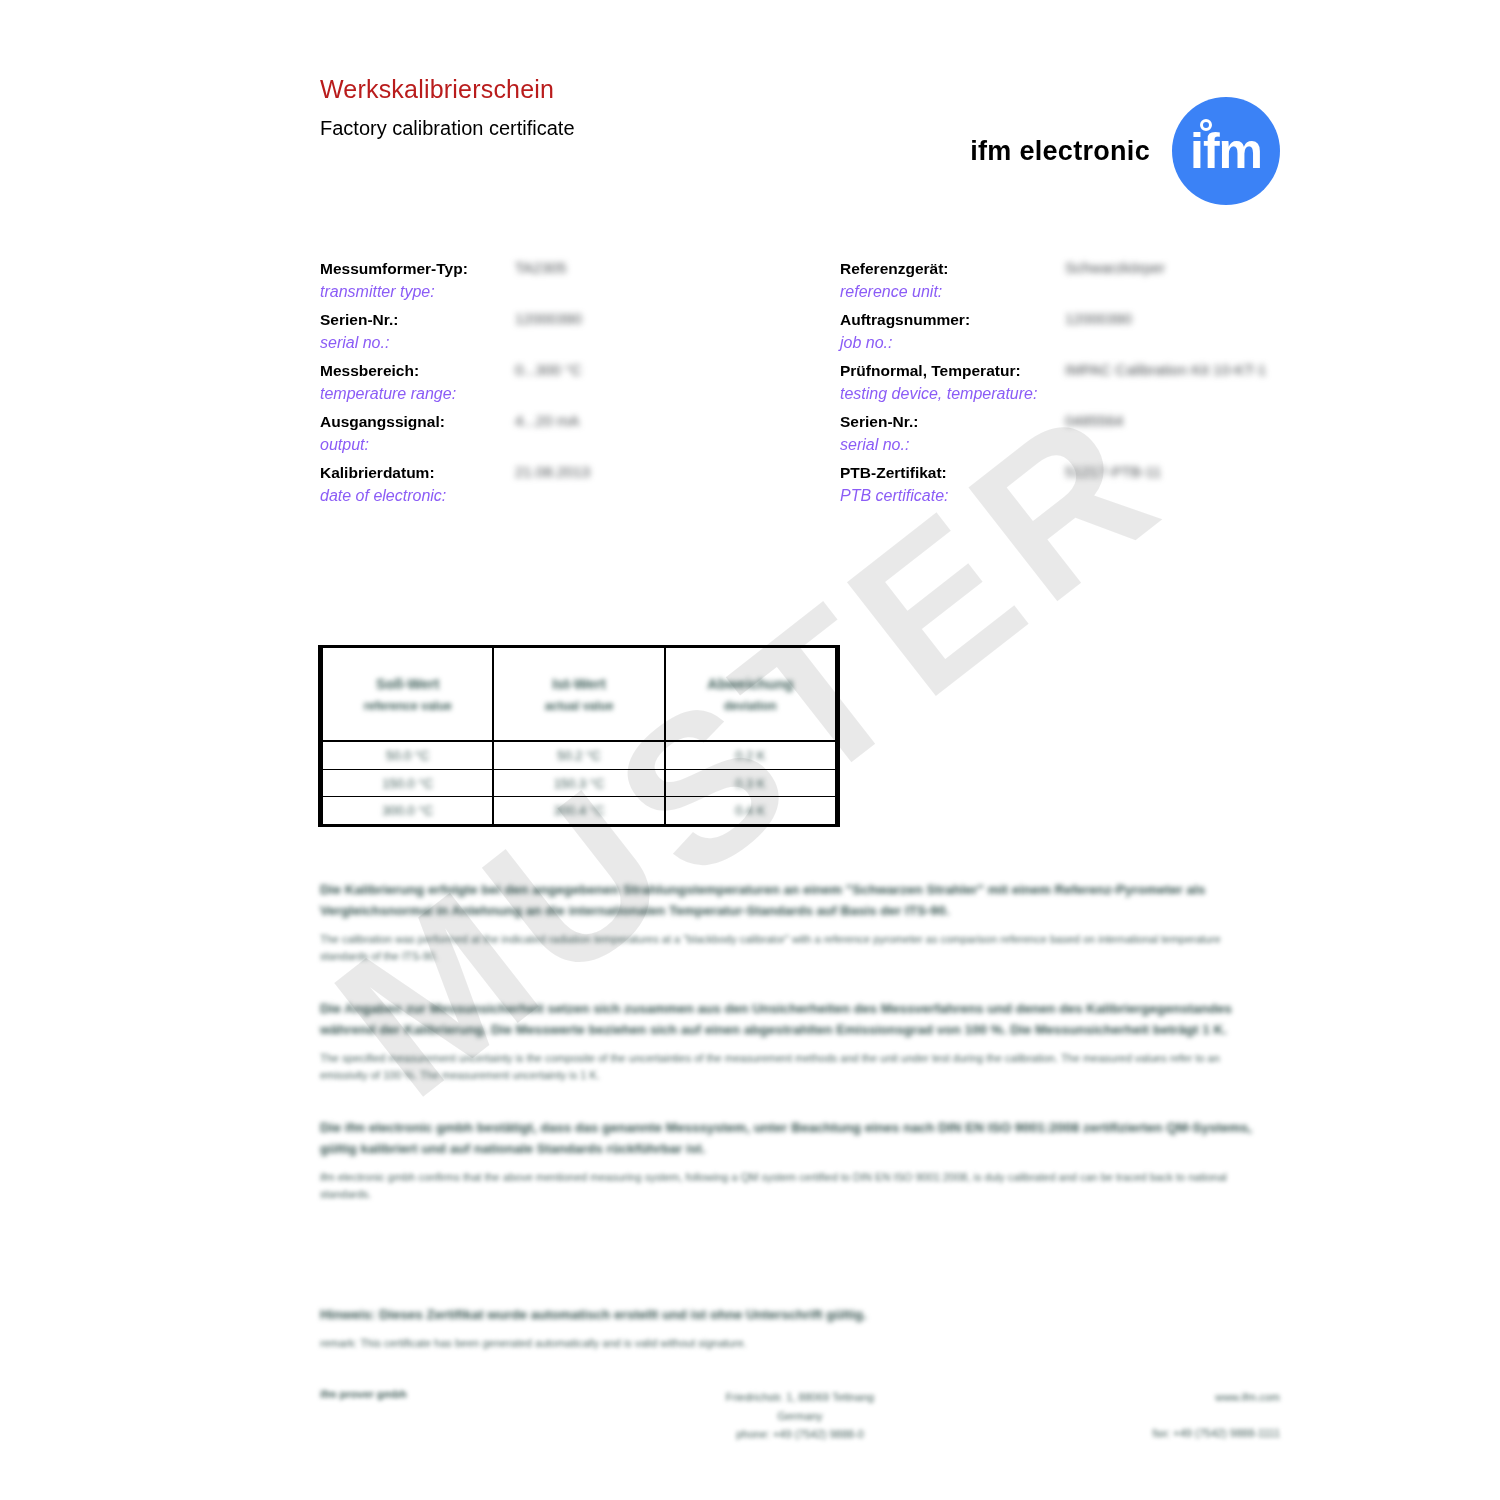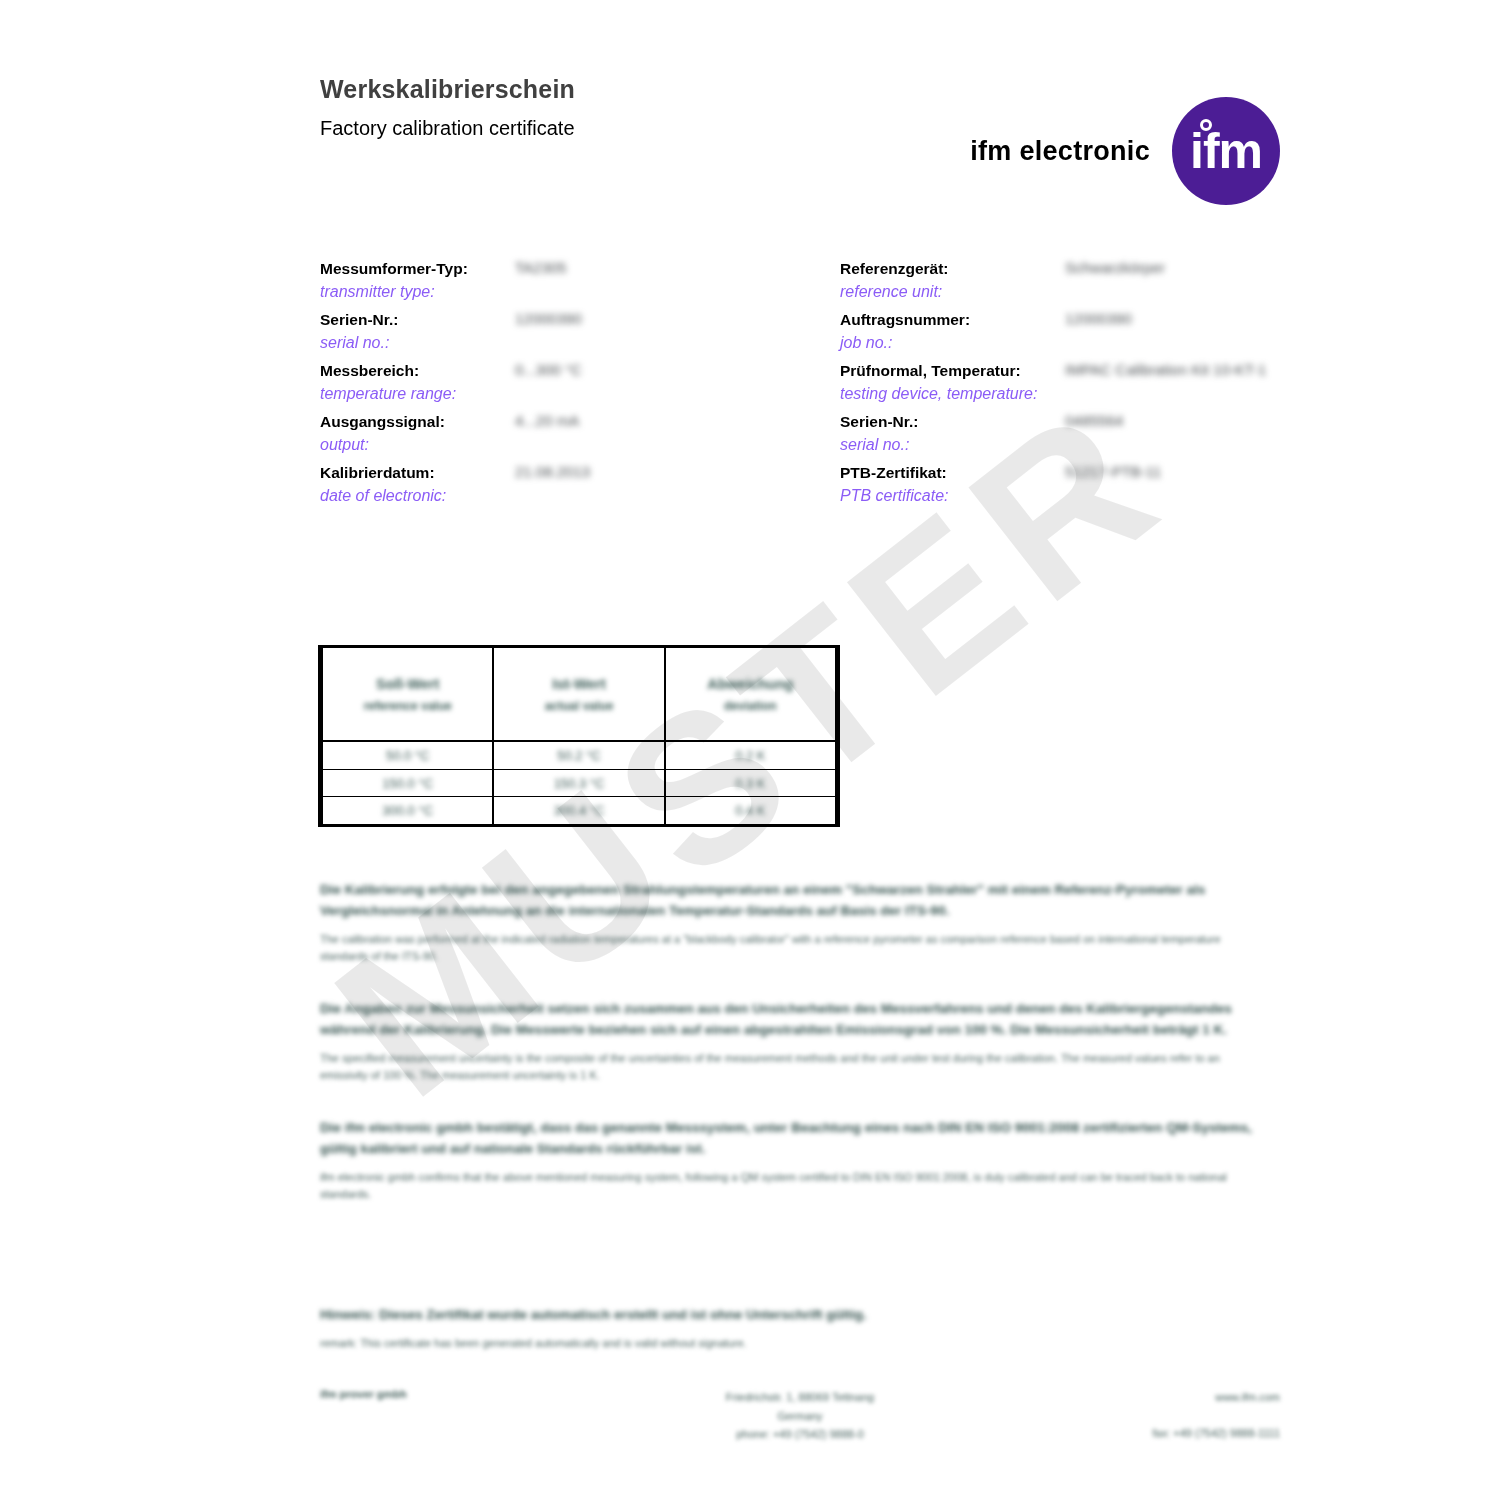--- a/index.html
+++ b/index.html
@@ -54,23 +54,23 @@
   
   #header {
     position: absolute;
     left: 320px;
     top: 75px;
     width: 960px;
     height: 130px;
   }
   #title-de {
     font-size: 25px;
-    font-weight: bold;
+    font-weight: normal;
     letter-spacing: 0.2px;
-    color: #404040;
+    color: #b91c1c;
   }
   #title-en {
     margin-top: 13px;
     font-size: 20px;
     font-weight: 400;
     color: #000;
   }
   #brand {
     position: absolute;
     right: 0;
@@ -82,21 +82,21 @@
     font-size: 27px;
     font-weight: bold;
     color: #000;
     letter-spacing: 0.3px;
     margin-right: 22px;
   }
   #brand-logo {
     width: 108px;
     height: 108px;
     border-radius: 50%;
-    background: #4c1d95;
+    background: #3b82f6;
     position: relative;
   }
   #brand-logo .ifm-mark {
     position: absolute;
     left: 50%;
     top: 50%;
     transform: translate(-50%, -50%);
     color: #ffffff;
     font-family: "Liberation Sans", sans-serif;
     font-weight: bold;

